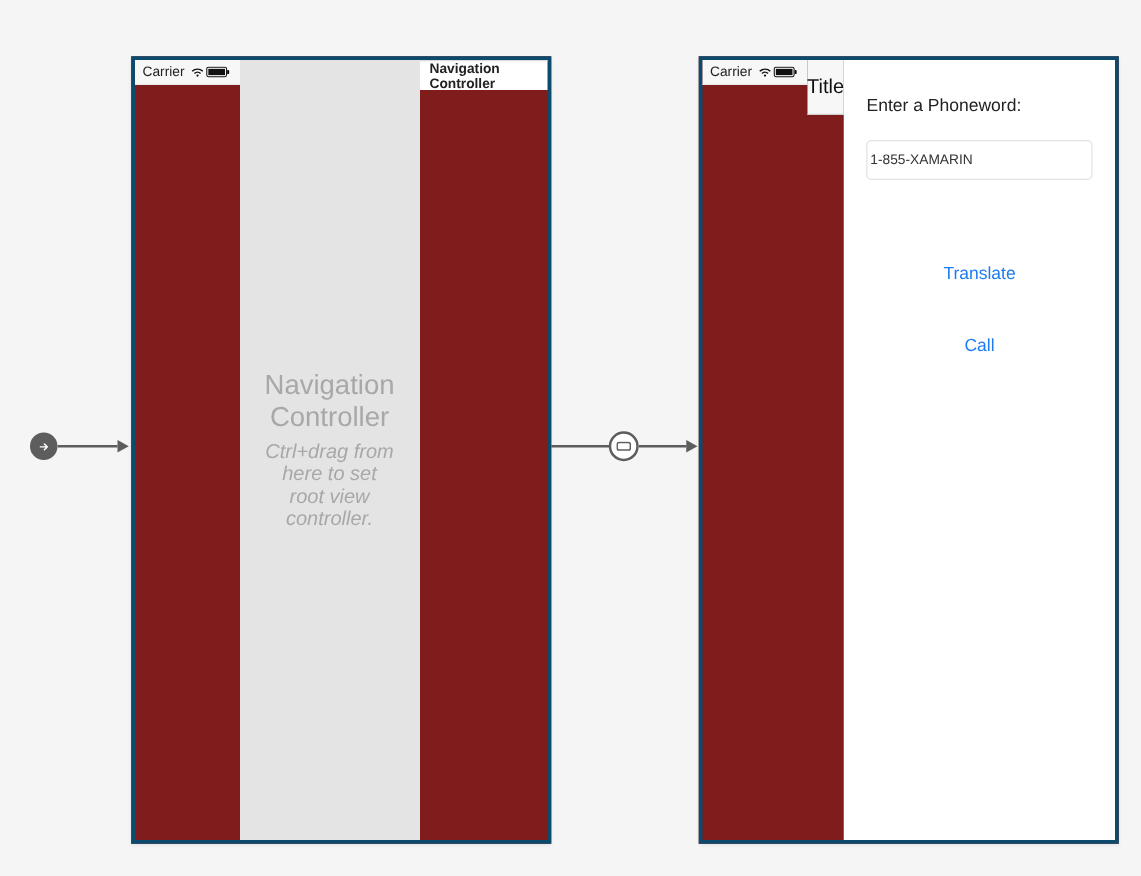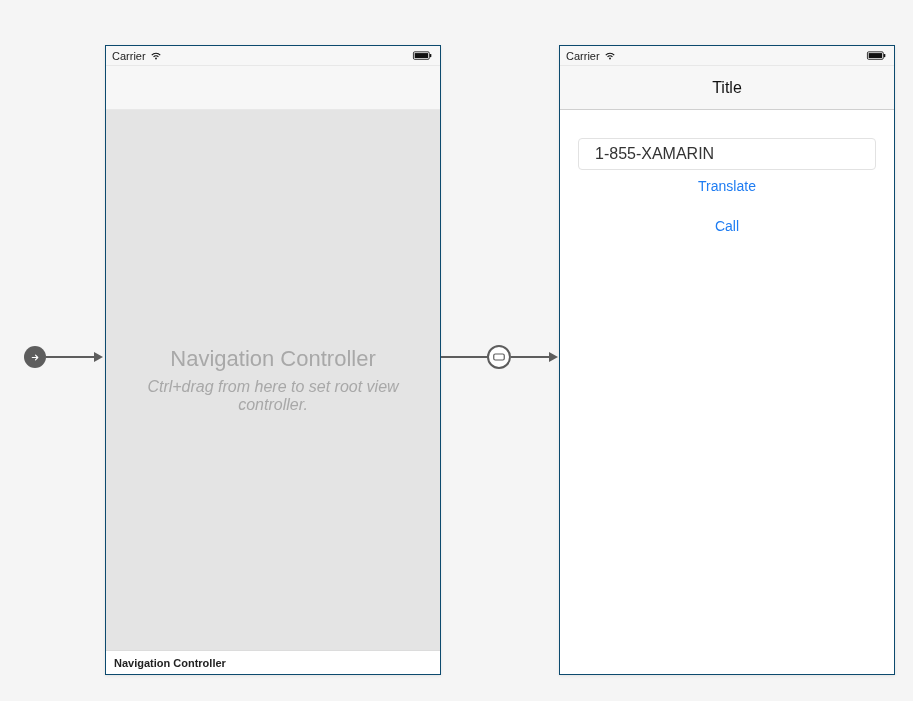--- a/index.html
+++ b/index.html
@@ -7,25 +7,25 @@
       width: 913px;
       height: 701px;
       background: #f5f5f5;
       font-family: -apple-system, BlinkMacSystemFont, "Helvetica Neue", Arial, sans-serif;
       position: relative;
       overflow: hidden;
     }
     
     .scene {
       position: absolute;
-      background: #15803d;
-      border: 1px solid #0c4a6e;
+      background: #7f1d1d;
+      border: 3px solid #0c4a6e;
       box-shadow: 0 1px 3px rgba(0,0,0,0.08);
       display: flex;
-      flex-direction: column;
+      flex-direction: row;
     }
     
     .scene-nav {
       left: 105px;
       top: 45px;
       width: 336px;
       height: 630px;
     }
     
     .scene-view {
@@ -97,40 +97,40 @@
     .phoneword-label {
       font-size: 14px;
       color: #222;
       margin-bottom: 20px;
     }
     .phoneword-input {
       width: 100%;
       height: 32px;
       border: 1px solid #e2e2e2;
       border-radius: 4px;
-      padding: 0 16px;
-      font-size: 16px;
+      padding: 0 2px;
+      font-size: 11px;
       color: #333;
       outline: none;
       background: #fff;
     }
     .ios-button {
       display: block;
       width: 100%;
       text-align: center;
       background: none;
       border: none;
       color: #1e7cf2;
       font-size: 14px;
       font-weight: 400;
       cursor: pointer;
       padding: 8px 0;
     }
-    .btn-translate { }
-    .btn-call { margin-top: 8px; }
+    .btn-translate { margin-top: 58px; }
+    .btn-call { margin-top: 26px; }
     
     .scene-footer {
       height: 24px;
       background: #ffffff;
       border-top: 1px solid #dcdcdc;
       font-size: 11px;
       font-weight: 600;
       color: #222;
       display: flex;
       align-items: center;
@@ -261,17 +261,18 @@
           <rect x="0.5" y="1" width="19" height="9" rx="1.5" stroke="#111" fill="none"></rect>
           <rect x="2" y="2.5" width="16" height="6" fill="#111"></rect>
           <rect x="20" y="3.5" width="2" height="4" rx="0.8" fill="#111"></rect>
         </svg>
     </span>
   </div>
   <div class="nav-bar">
     <span class="nav-title">Title</span>
   </div>
   <div class="content-view">
+    <div class="phoneword-label">Enter a Phoneword:</div>
     <input type="text" class="phoneword-input" value="1-855-XAMARIN" style="">
     <button class="ios-button btn-translate">Translate</button>
     <button class="ios-button btn-call">Call</button>
   </div>
 </div>
 
 </body></html>

